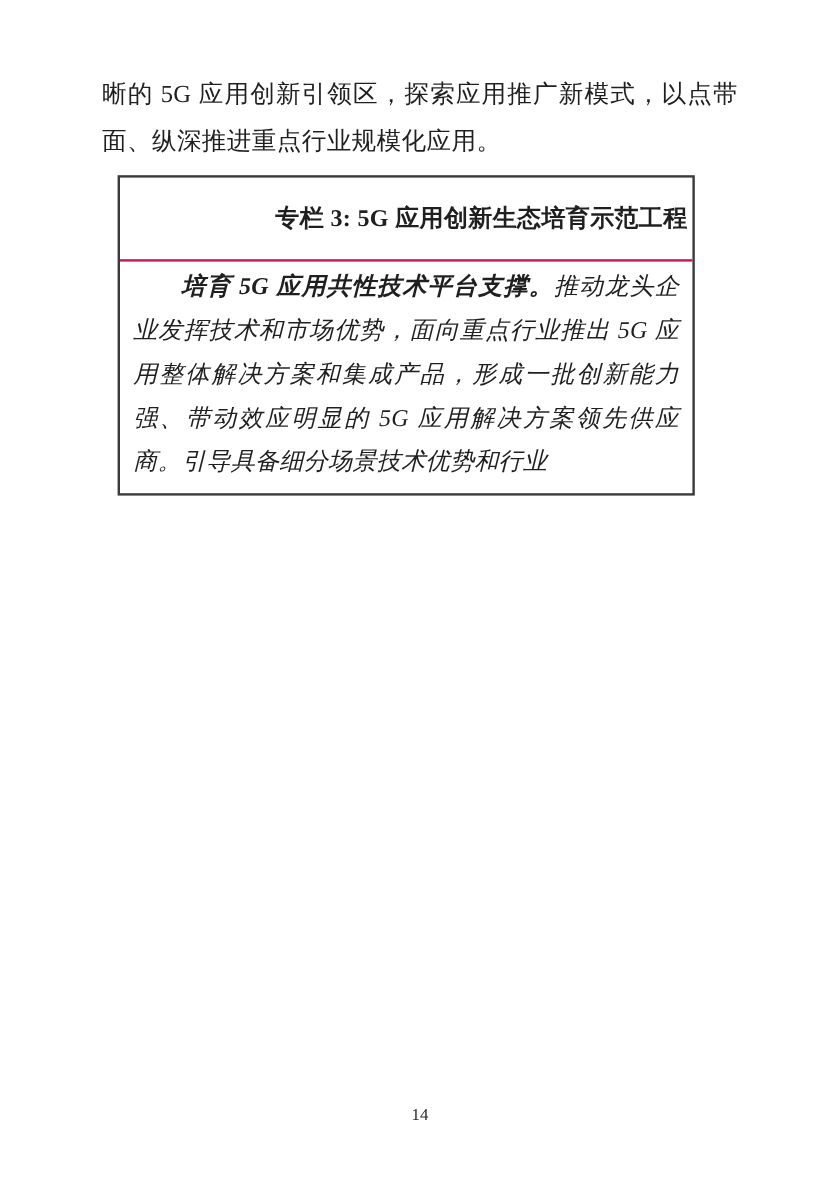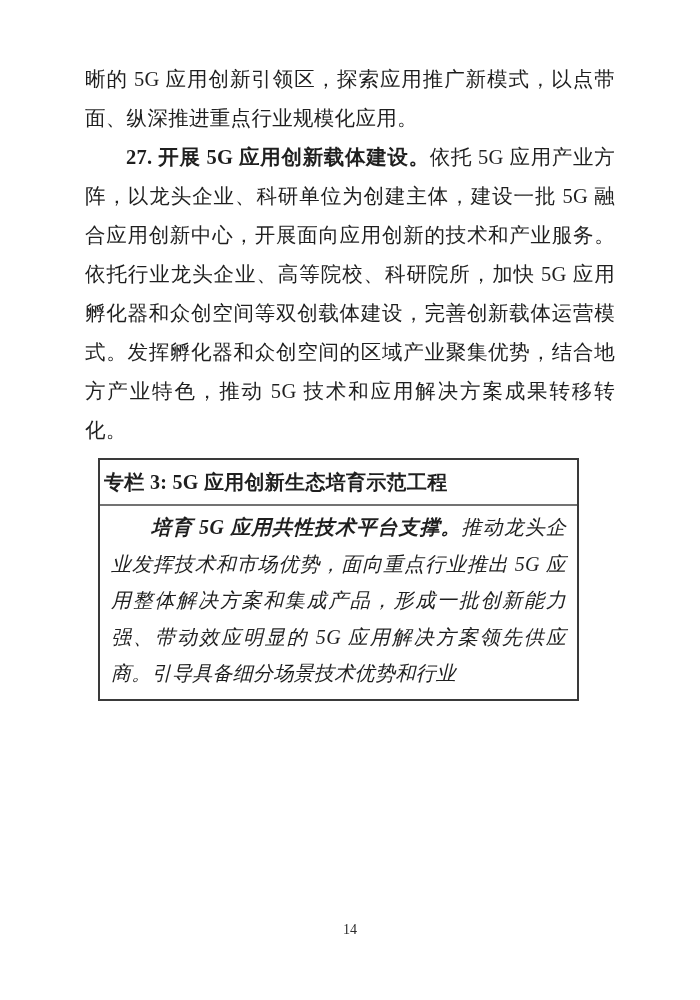--- a/index.html
+++ b/index.html
@@ -36,26 +36,26 @@
   .lead {
     font-weight: bold;
   }
   .callout-box {
     margin-top: 8px;
     margin-left: 13px;
     width: 477px;
     border: 2px solid #3a3a3a;
   }
   .callout-box .box-title {
-    text-align: left;
+    text-align: right;
     font-weight: bold;
     font-size: 20px;
     line-height: 38px;
-    border-bottom: 2px solid #737373;
-    padding: 3px 4px;
+    border-bottom: 2px solid #be185d;
+    padding: 15px 4px;
     text-indent: 0;
   }
   .callout-box .box-body {
     padding: 3px 11px 7px 11px;
     font-size: 20px;
     line-height: 36.5px;
     font-style: italic;
     text-align: justify;
     text-indent: 2em;
   }
@@ -70,21 +70,20 @@
   }
 </style>
 </head>
 <body>
 
 <div class="page">
   <div class="content">
 
     <p class="para">晰的 5G 应用创新引领区，探索应用推广新模式，以点带面、纵深推进重点行业规模化应用。</p>
 
-    <p class="para indent"><b class="lead">27. 开展 5G 应用创新载体建设。</b><span>依托 5G 应用产业方阵，以龙头企业、科研单位为创建主体，建设一批 5G 融合应用创新中心，开展面向应用创新的技术和产业服务。依托行业龙头企业、高等院校、科研院所，加快 5G 应用孵化器和众创空间等双创载体建设，完善创新载体运营模式。发挥孵化器和众创空间的区域产业聚集优势，结合地方产业特色，推动 5G 技术和应用解决方案成果转移转化。</span></p>
 
 
     <div class="callout-box">
       <div class="box-title">专栏 3:  5G 应用创新生态培育示范工程</div>
       <div class="box-body"><b class="lead">培育 5G 应用共性技术平台支撑。</b><span>推动龙头企业发挥技术和市场优势，面向重点行业推出 5G 应用整体解决方案和集成产品，形成一批创新能力强、带动效应明显的 5G 应用解决方案领先供应商。引导具备细分场景技术优势和行业</span></div>
     </div>
 
   </div>
 
   <div class="footer">14</div>

